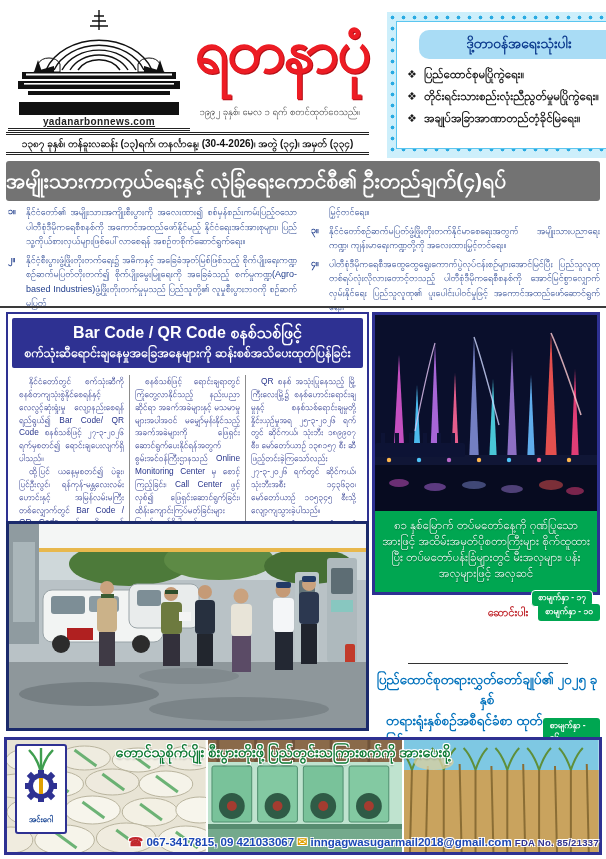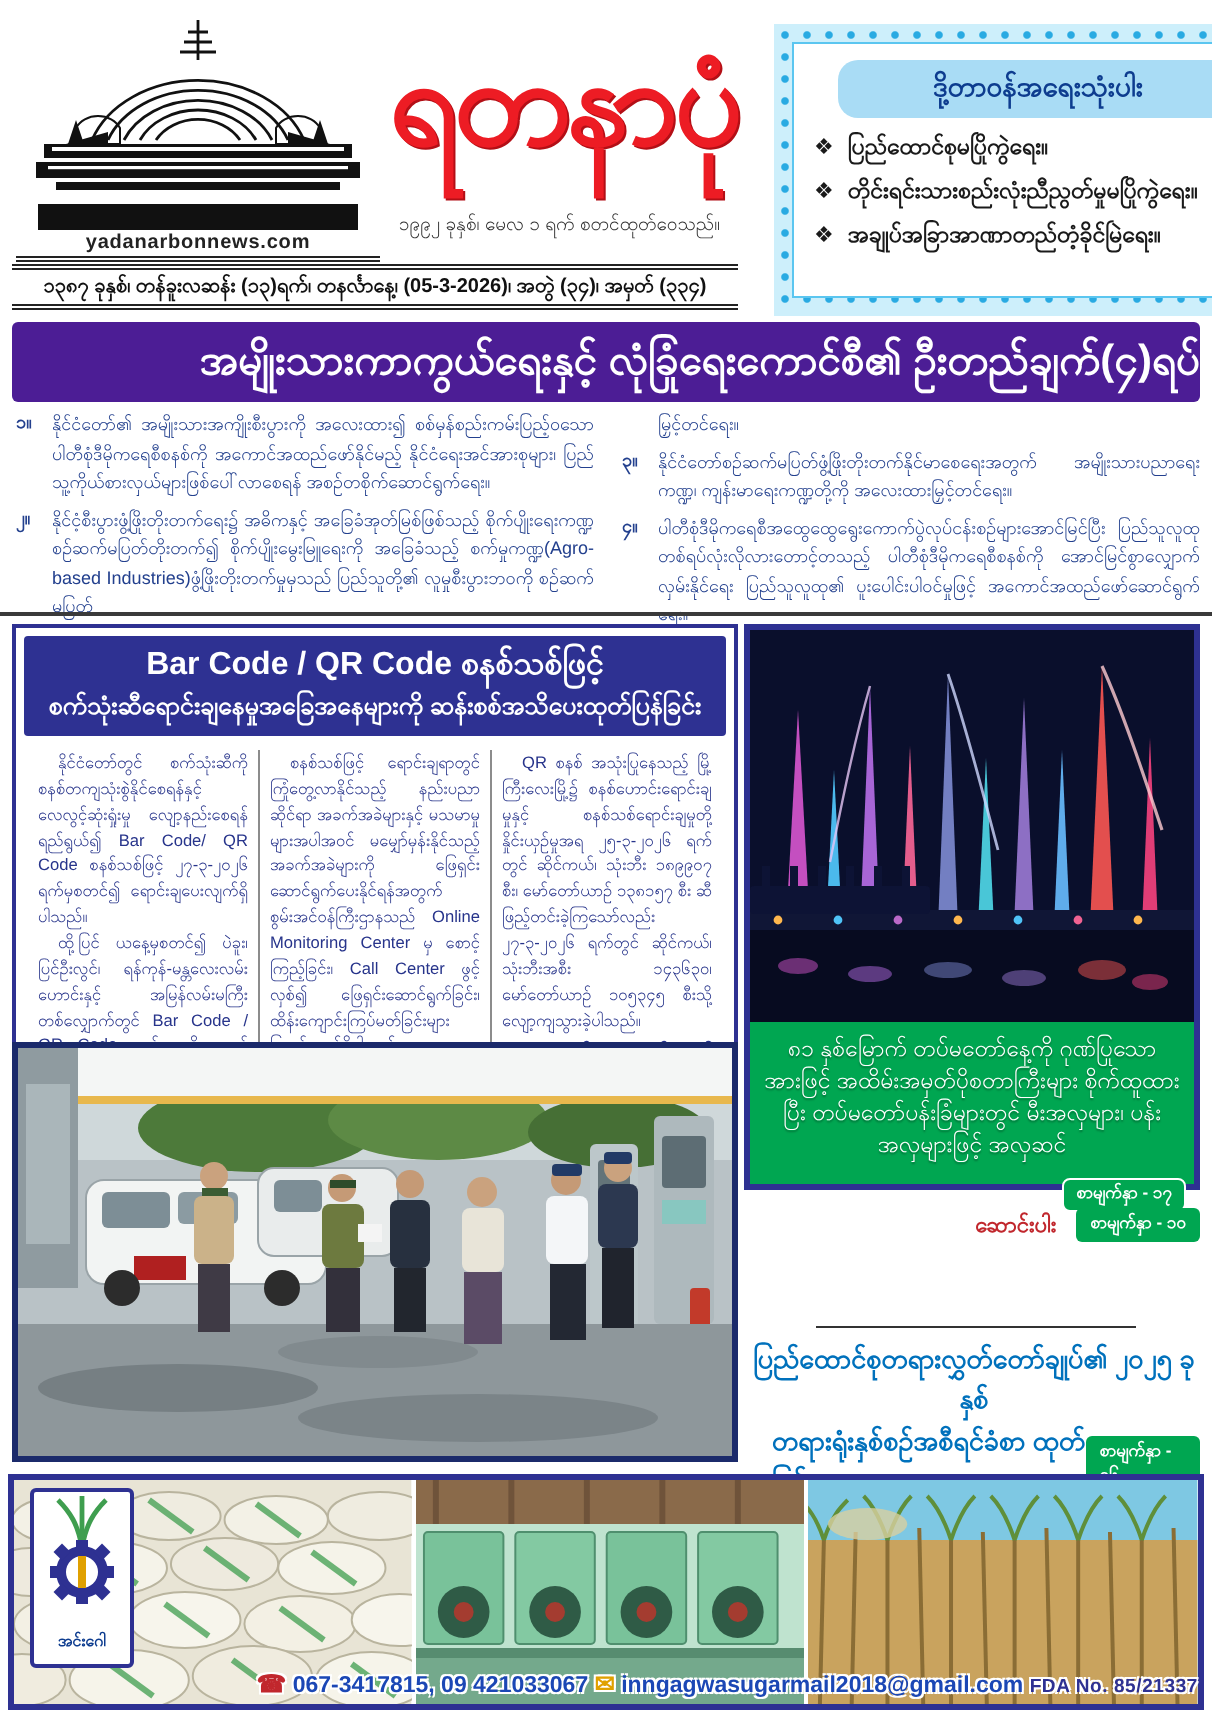--- a/index.html
+++ b/index.html
@@ -5,21 +5,21 @@
   * { margin:0; padding:0; box-sizing:border-box; }
   html,body { background:#e9e9e9; }
   body { font-family:"Liberation Sans", sans-serif; }
   .page { position:relative; width:606px; height:859px; background:#fff; margin:0 auto; overflow:hidden; }
 
   
   .logo-block { position:absolute; left:8px; top:8px; width:182px; height:122px; }
   .logo-art { display:block; }
   .logo-bar { width:160px; height:13px; background:#111; margin:2px auto 1px; }
   .website { text-align:center; font-size:10px; font-weight:bold; color:#222; letter-spacing:.4px;
-             border-bottom:3px double #222; padding-bottom:1px; }
+             border-bottom:3px double #222; padding-bottom:1px;text-decoration:underline; }
   .title-block { position:absolute; left:192px; top:6px; width:180px; height:122px; text-align:center; }
   .paper-title { font-size:60px; line-height:92px; font-weight:bold; color:#ed1c24;
                  text-shadow:1px 1px 0 #b30f16; letter-spacing:-2px; }
   .founded { font-size:9.5px; color:#333; text-align:right; margin-top:8px; padding-right:12px; }
 
   
   .duty { position:absolute; left:372px; top:12px; width:264px; height:146px;
           background:#cdeffb;
           background-image:radial-gradient(circle, #29aae2 1.6px, rgba(0,0,0,0) 2.2px);
           background-size:11px 11px;margin-left:15px; }
@@ -30,22 +30,22 @@
   .duty-item { display:flex; align-items:flex-start; gap:7px; margin:7px 0 0 2px; }
   .duty-bullet { color:#1a1a1a; font-size:11px; line-height:15px; }
   .duty-text { color:#1a1a1a; font-size:11.5px; font-weight:bold; line-height:15px; }
 
   
   .dateline { position:absolute; left:6px; top:132px; width:363px; height:23px;
               border-top:3px double #222; border-bottom:3px double #222;
               font-size:10px; font-weight:bold; color:#111; text-align:center; line-height:17px; }
 
   
-  .banner { position:absolute; left:6px; top:161px; width:594px; height:40px; background:#4c1d95;
-            border-radius:3px; color:#fff; font-weight:bold; font-size:21px; text-align:right; line-height:40px; }
+  .banner { position:absolute; left:6px; top:161px; width:594px; height:40px; background:#737373;
+            border-radius:3px; color:#fff; font-weight:bold; font-size:21px; text-align:left; line-height:40px; }
   .directives { position:absolute; left:8px; top:205px; width:592px; height:99px; display:flex; gap:14px; }
   .dir-col { flex:1; }
   .dir-item { display:flex; gap:5px; margin-bottom:4px; }
   .dir-num { font-size:9px; font-weight:bold; color:#23408e; width:13px; flex:none; }
   .dir-text { font-size:9px; color:#23408e; line-height:1.62; text-align:justify; }
   .rule-dark { position:absolute; left:0; top:306px; width:606px; height:2px; background:#3a3a3a; }
 
   
   .barcode-box { position:absolute; left:6px; top:312px; width:363px; height:257px;
                  border:2px solid #2e3192; background:#fff; }
@@ -157,21 +157,21 @@
         <span class="duty-bullet">❖</span>
         <span class="duty-text">တိုင်းရင်းသားစည်းလုံးညီညွတ်မှုမပြိုကွဲရေး။</span>
       </div>
       <div class="duty-item">
         <span class="duty-bullet">❖</span>
         <span class="duty-text">အချုပ်အခြာအာဏာတည်တံ့ခိုင်မြဲရေး။</span>
       </div>
     </div>
   </div>
 
-  <div class="dateline">၁၃၈၇ ခုနှစ်၊ တန်ခူးလဆန်း (၁၃)ရက်၊ တနင်္လာနေ့၊ (05-3-2026)၊ အတွဲ (၃၄)၊ အမှတ် (၃၃၄)</div>
+  <div class="dateline">၁၃၈၇ ခုနှစ်၊ တန်ခူးလဆန်း (၁၃)ရက်၊ တနင်္လာနေ့၊ (30-4-2026)၊ အတွဲ (၃၄)၊ အမှတ် (၃၃၄)</div>
 
   <div class="banner">အမျိုးသားကာကွယ်ရေးနှင့် လုံခြုံရေးကောင်စီ၏ ဦးတည်ချက်(၄)ရပ်</div>
 
   <div class="directives">
     <div class="dir-col">
       <div class="dir-item">
         <span class="dir-num">၁။</span>
         <span class="dir-text">နိုင်ငံတော်၏ အမျိုးသားအကျိုးစီးပွားကို အလေးထား၍ စစ်မှန်စည်းကမ်းပြည့်ဝသော ပါတီစုံဒီမိုကရေစီစနစ်ကို အကောင်အထည်ဖော်နိုင်မည့် နိုင်ငံရေးအင်အားစုများ၊ ပြည်သူ့ကိုယ်စားလှယ်များဖြစ်ပေါ်လာစေရန် အစဉ်တစိုက်ဆောင်ရွက်ရေး။</span>
       </div>
       <div class="dir-item">
@@ -439,20 +439,21 @@
           <path d="M8 30 C4 18 0 14 -4 10 M8 30 C12 18 16 14 20 10"></path>
           <path d="M40 30 C36 18 32 12 28 8 M40 30 C44 18 48 12 52 8"></path>
           <path d="M72 30 C68 18 64 12 60 8 M72 30 C76 18 80 12 84 8"></path>
           <path d="M104 30 C100 18 96 12 92 8 M104 30 C108 18 112 12 116 8"></path>
           <path d="M136 30 C132 18 128 12 124 8 M136 30 C140 18 144 12 148 8"></path>
           <path d="M168 30 C164 18 160 12 156 8 M168 30 C172 18 176 12 180 8"></path>
         </g>
         <ellipse cx="30" cy="22" rx="20" ry="8" fill="#d8cfa0" opacity="0.8"></ellipse>
       </svg>
     </div>
+    <div class="ad-headline">တောင်သူစိုက်ပျိုး စီးပွားတိုးဖို့ ပြည်တွင်းသကြားစက်ကို အားပေးစို့</div>
     <div class="ad-logo">
       <svg width="44" height="62" viewBox="0 0 44 62">
         <g stroke="#3f9e4f" stroke-width="2.4" fill="none">
           <path d="M22 26 C20 14 16 8 10 2"></path>
             <path d="M22 26 C24 14 28 8 34 2"></path>
           <path d="M22 26 C22 14 22 8 22 0"></path>
         </g>
         <circle cx="22" cy="38" r="13" fill="#2e3192"></circle>
         <g fill="#2e3192">
           <rect x="19" y="22" width="6" height="6"></rect>

